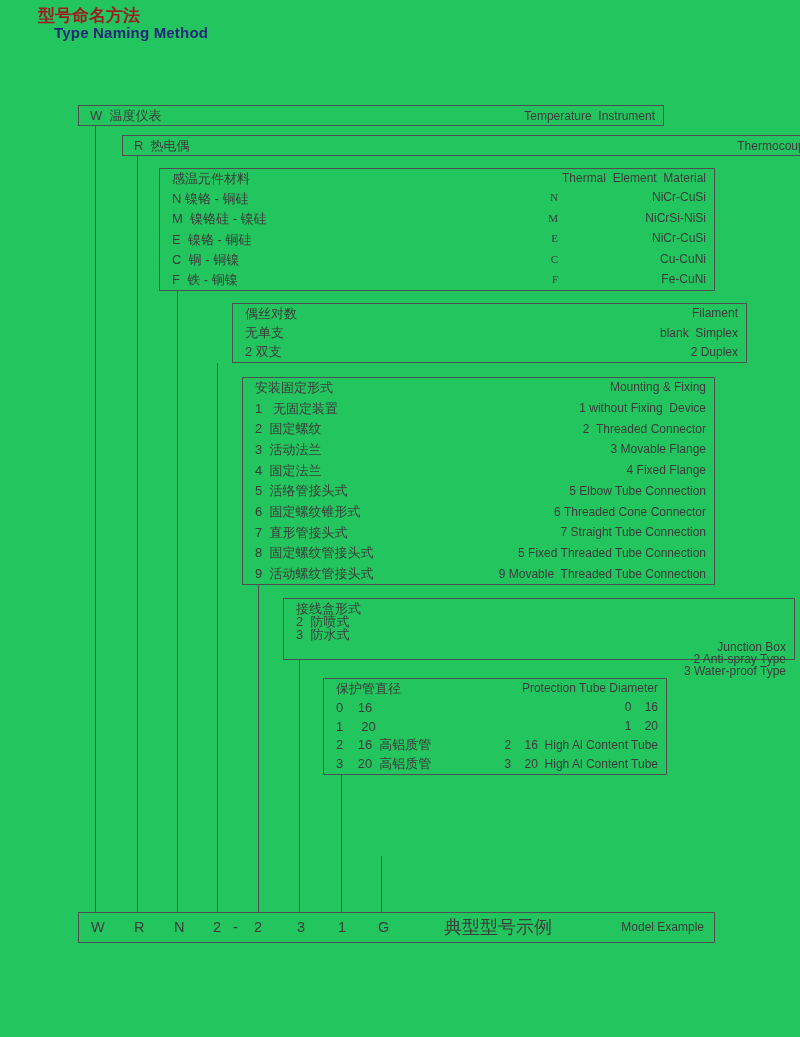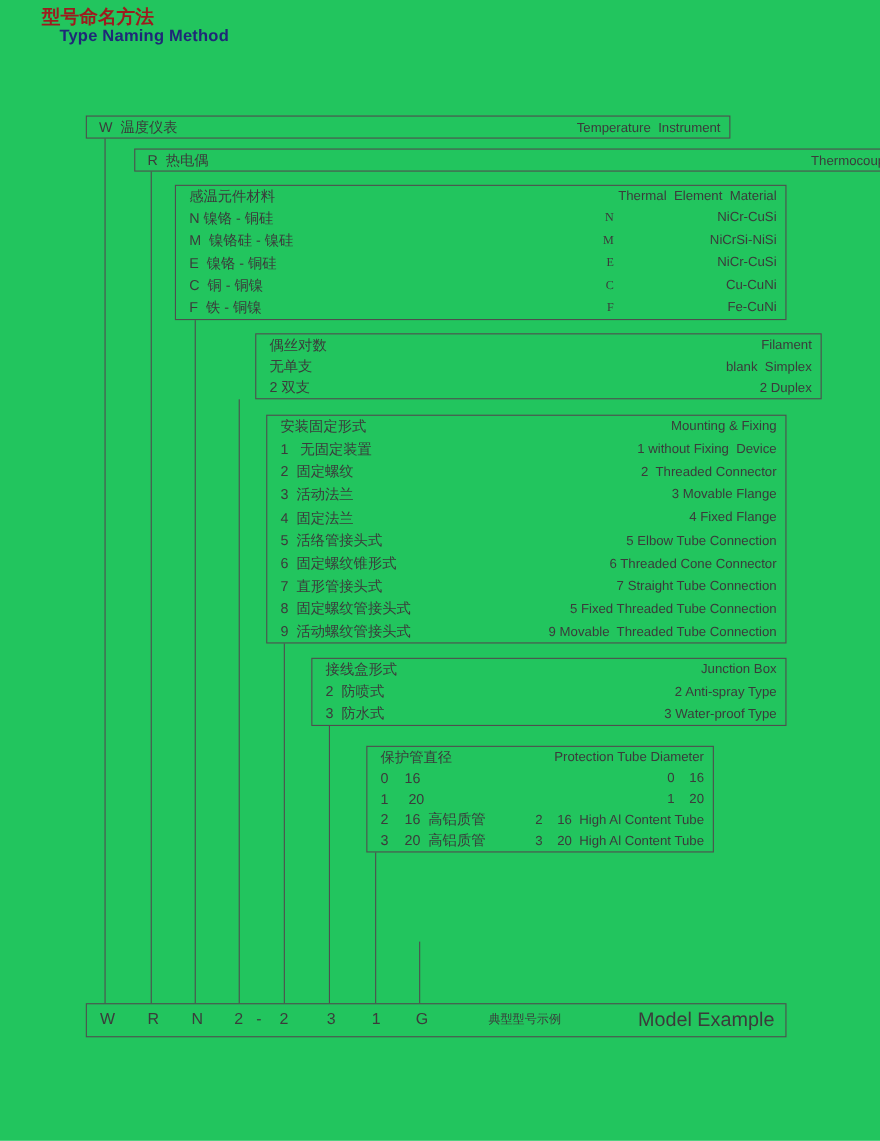--- a/index.html
+++ b/index.html
@@ -13,22 +13,22 @@
   .col{display:flex;flex-direction:column;justify-content:space-between;}
   .col.en{text-align:right;align-items:flex-end;}
   .line{white-space:pre;font-size:13px;line-height:1;}
   .line.en{font-size:12px;}
   .mat-row{display:flex;justify-content:flex-end;align-items:baseline;white-space:pre;}
   .mat-code{font-family:"Liberation Serif","DejaVu Serif",serif;font-size:11px;}
   .mat-name{width:128px;text-align:right;font-size:12px;white-space:pre;margin-left:20px;}
   .vline{position:absolute;width:1px;background:#4e4e4e;}
   .codebar{position:absolute;}
   .codebar .code{position:absolute;top:0;line-height:29px;font-size:14.5px;white-space:pre;}
-  .codebar .lbl-zh{position:absolute;top:0;left:365px;line-height:29px;font-size:11px;text-align:right;}
-  .codebar .lbl-en{position:absolute;top:0;right:10px;line-height:29px;font-size:18px;}
+  .codebar .lbl-zh{position:absolute;top:0;left:365px;line-height:29px;font-size:18px;text-align:right;}
+  .codebar .lbl-en{position:absolute;top:0;right:10px;line-height:29px;font-size:12px;}
 </style>
 </head>
 <body>
 
 <div class="page">
 
   <div class="title-zh">型号命名方法</div>
   <div class="title-en">Type Naming Method</div>
 
   <div class="b row1" style="left:78px;top:105px;width:586px;height:21px;">
@@ -108,34 +108,34 @@
       <span class="line en">3 Movable Flange</span>
       <span class="line en">4 Fixed Flange</span>
       <span class="line en">5 Elbow Tube Connection</span>
       <span class="line en">6 Threaded Cone Connector</span>
       <span class="line en">7 Straight Tube Connection</span>
       <span class="line en">5 Fixed Threaded Tube Connection</span>
       <span class="line en">9 Movable  Threaded Tube Connection</span>
     </div>
   </div>
 
-  <div class="b multi" style="left:283px;top:598px;width:432px;height:62px;">
+  <div class="b multi" style="left:283px;top:598px;width:512px;height:62px;flex-direction:column;">
     <div class="col">
       <span class="line">接线盒形式</span>
       <span class="line">2  防喷式</span>
       <span class="line">3  防水式</span>
     </div>
     <div class="col en">
       <span class="line en">Junction Box</span>
       <span class="line en">2 Anti-spray Type</span>
       <span class="line en">3 Water-proof Type</span>
     </div>
   </div>
 
-  <div class="b multi" style="left:333px;top:678px;width:316px;height:97px;gap:37px;">
+  <div class="b multi" style="left:323px;top:678px;width:344px;height:97px;gap:37px;">
     <div class="col">
       <span class="line">保护管直径</span>
       <span class="line">0    16</span>
       <span class="line">1     20</span>
       <span class="line">2    16  高铝质管</span>
       <span class="line">3    20  高铝质管</span>
     </div>
     <div class="col en">
       <span class="line en">Protection Tube Diameter</span>
       <span class="line en">0    16</span>

